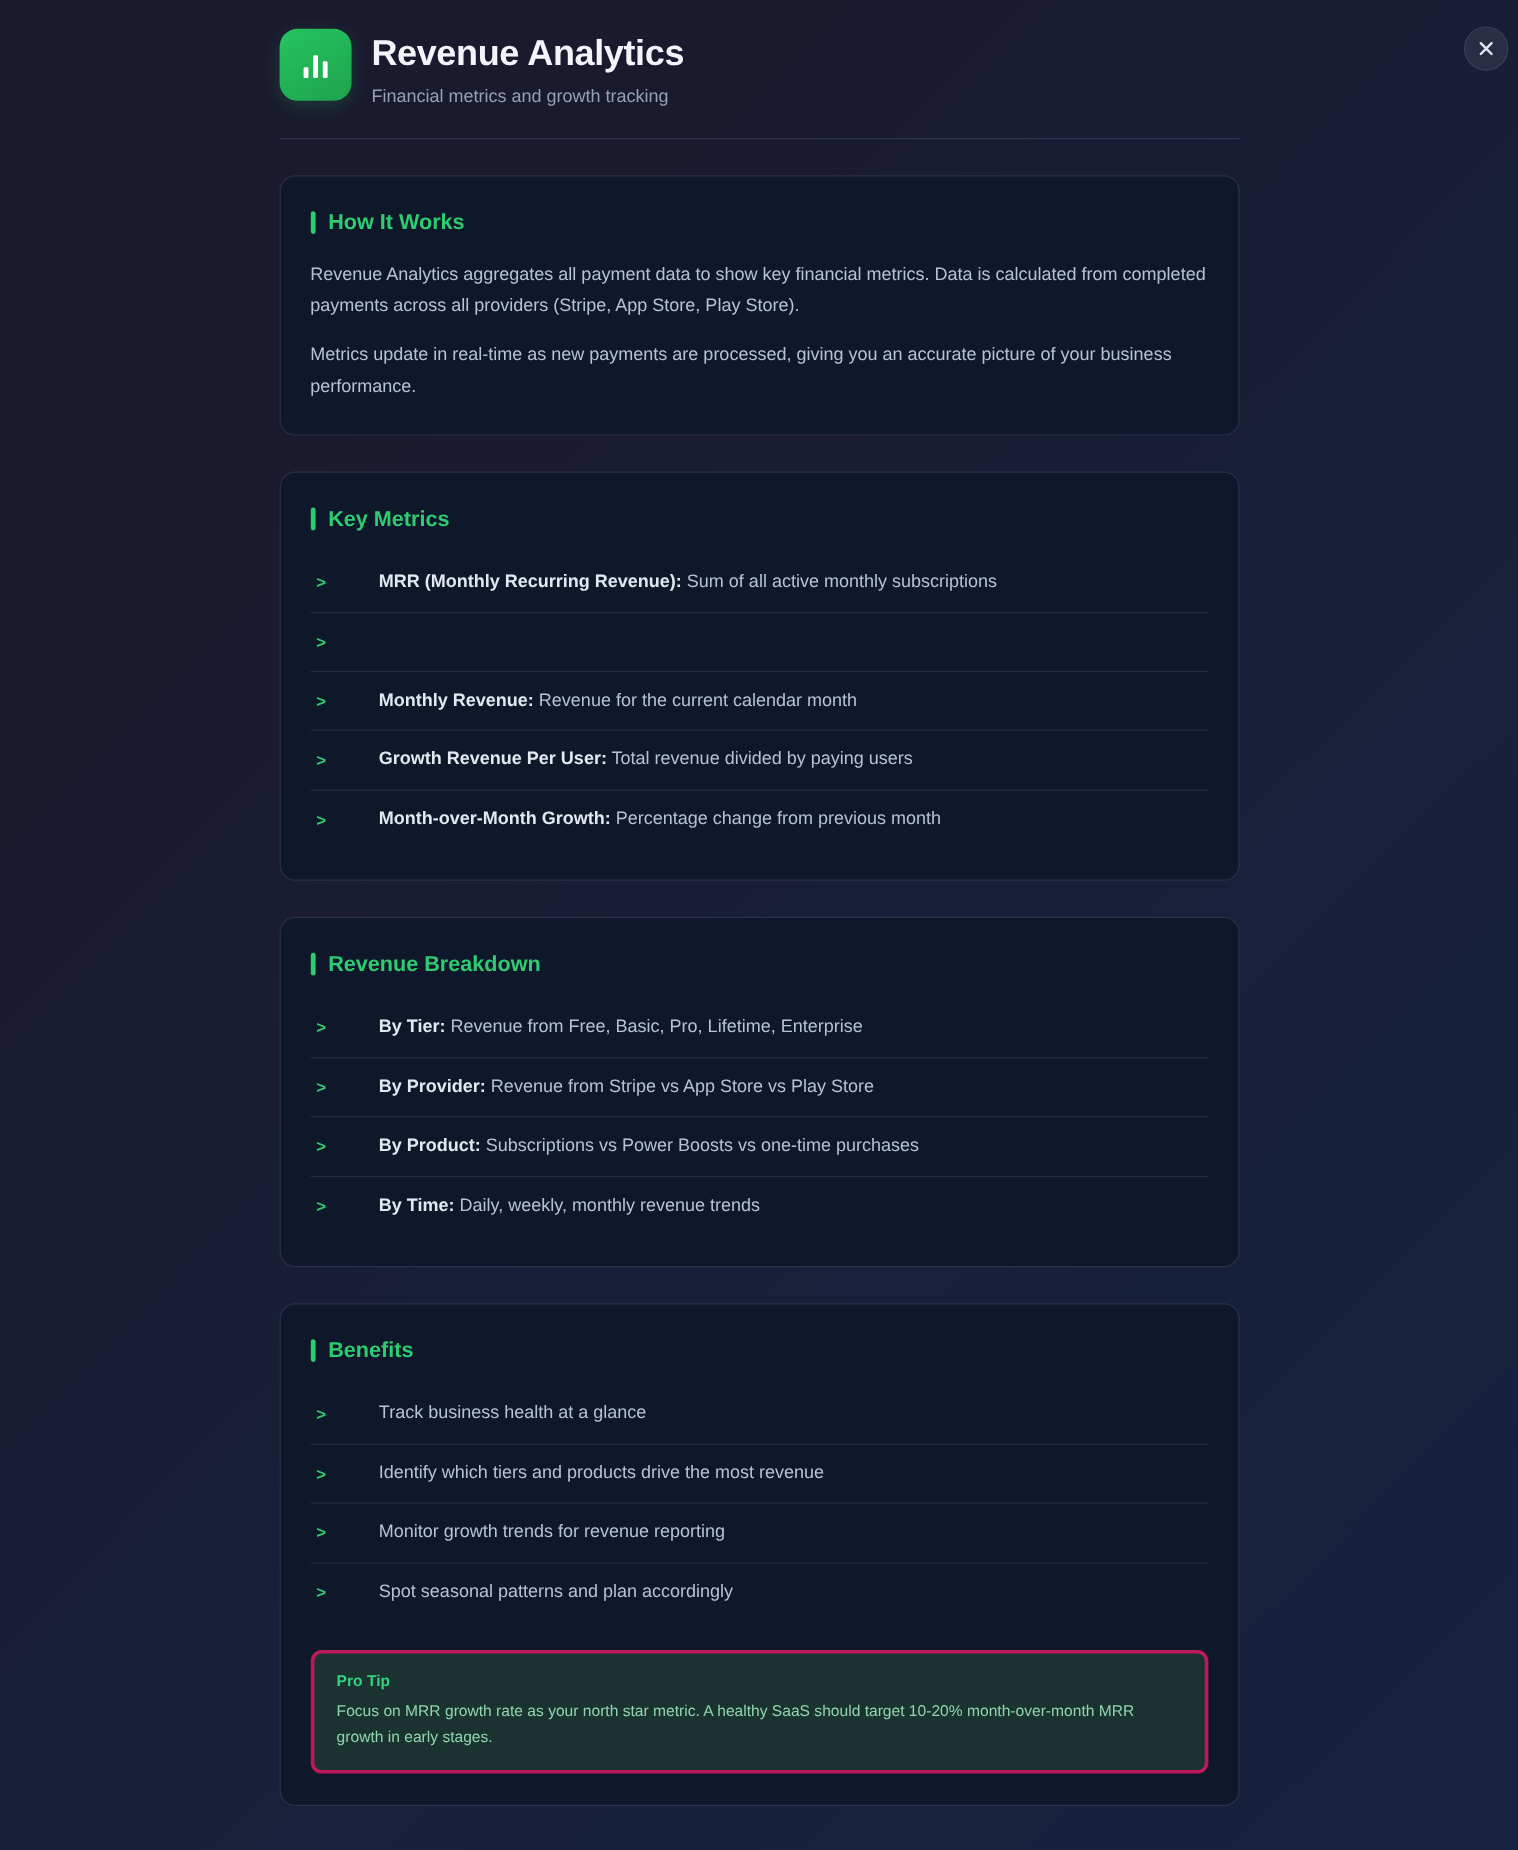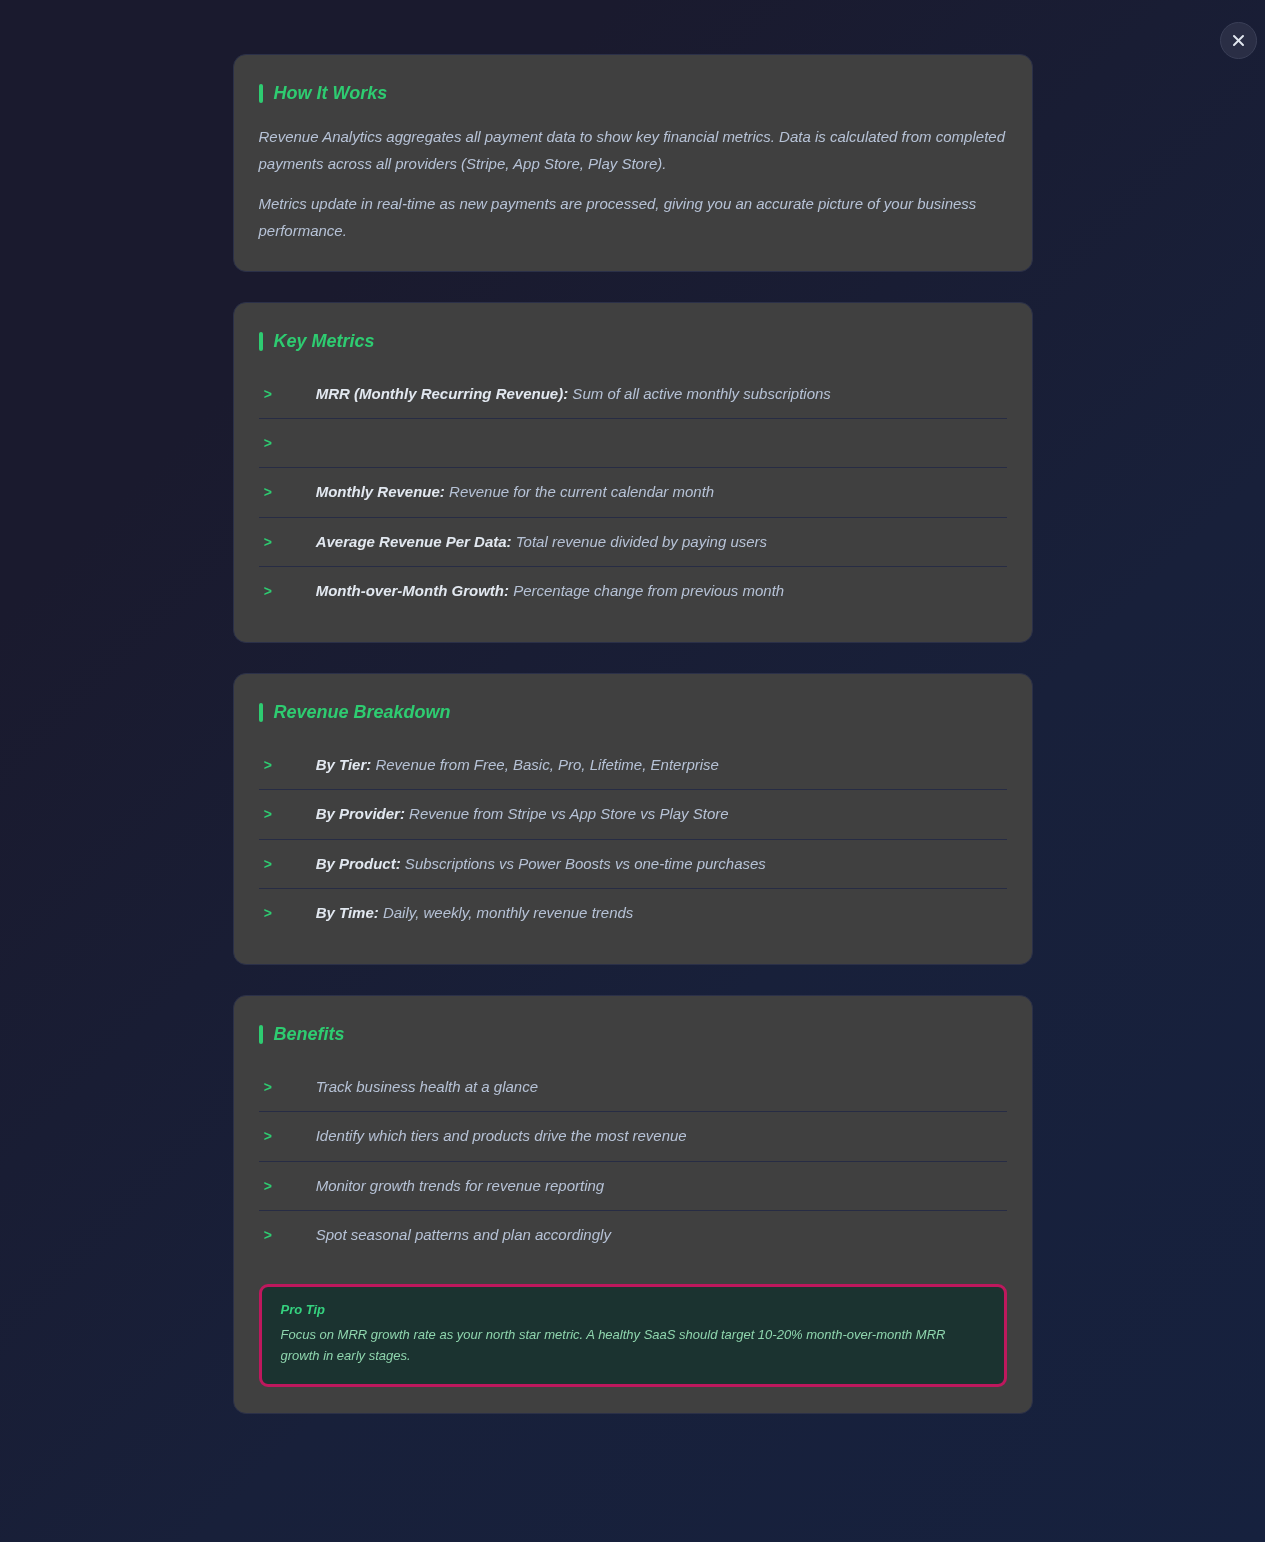--- a/index.html
+++ b/index.html
@@ -85,26 +85,25 @@
     line-height: 1.15;
   }
   .page-subtitle {
     font-size: 15px;
     color: #93a0b8;
     margin-top: 9px;
   }
 
   
   .card {
-    background: #404040;
+    background: #0f172a;
     border: 1px solid #2b3048;
     border-radius: 13px;
     padding: 28px 25px 26px 25px;
     margin-top: 30px;
-    font-style: italic;
   }
 
   .section-head {
     display: flex;
     align-items: center;
     gap: 11px;
     margin-bottom: 18px;
   }
   .section-bar {
     width: 4px;
@@ -178,20 +177,31 @@
   <span>
     <svg width="13" height="13" viewBox="0 0 13 13" fill="none" stroke="#e2e8f0" stroke-width="2" stroke-linecap="round">
       <line x1="2" y1="2" x2="11" y2="11"></line>
       <line x1="11" y1="2" x2="2" y2="11"></line>
     </svg>
   </span>
 </div>
 
 <div class="page">
 
+  <div class="header">
+    <div class="app-icon">
+      <i class="b1"></i>
+        <i class="b2"></i>
+        <i class="b3"></i>
+    </div>
+    <div class="header-text">
+      <div class="page-title">Revenue Analytics</div>
+      <div class="page-subtitle">Financial metrics and growth tracking</div>
+    </div>
+  </div>
 
   <div class="card">
     <div class="section-head">
       <span class="section-bar"></span>
       <span class="section-title">How It Works</span>
     </div>
     <p class="para">Revenue Analytics aggregates all payment data to show key financial metrics. Data is calculated from completed payments across all providers (Stripe, App Store, Play Store).</p>
     <p class="para">Metrics update in real-time as new payments are processed, giving you an accurate picture of your business performance.</p>
   </div>
 
@@ -207,21 +217,21 @@
         </li>
         <li>
           <span class="chev">&gt;</span>
         </li>
         <li>
           <span class="chev">&gt;</span>
           <span class="item-body"><b>Monthly Revenue:</b><span> Revenue for the current calendar month</span></span>
         </li>
         <li>
           <span class="chev">&gt;</span>
-          <span class="item-body"><b>Average Revenue Per Data:</b><span> Total revenue divided by paying users</span></span>
+          <span class="item-body"><b>Growth Revenue Per User:</b><span> Total revenue divided by paying users</span></span>
         </li>
         <li>
           <span class="chev">&gt;</span>
           <span class="item-body"><b>Month-over-Month Growth:</b><span> Percentage change from previous month</span></span>
         </li>
       </ul>
   </div>
 
   <div class="card">
     <div class="section-head">

